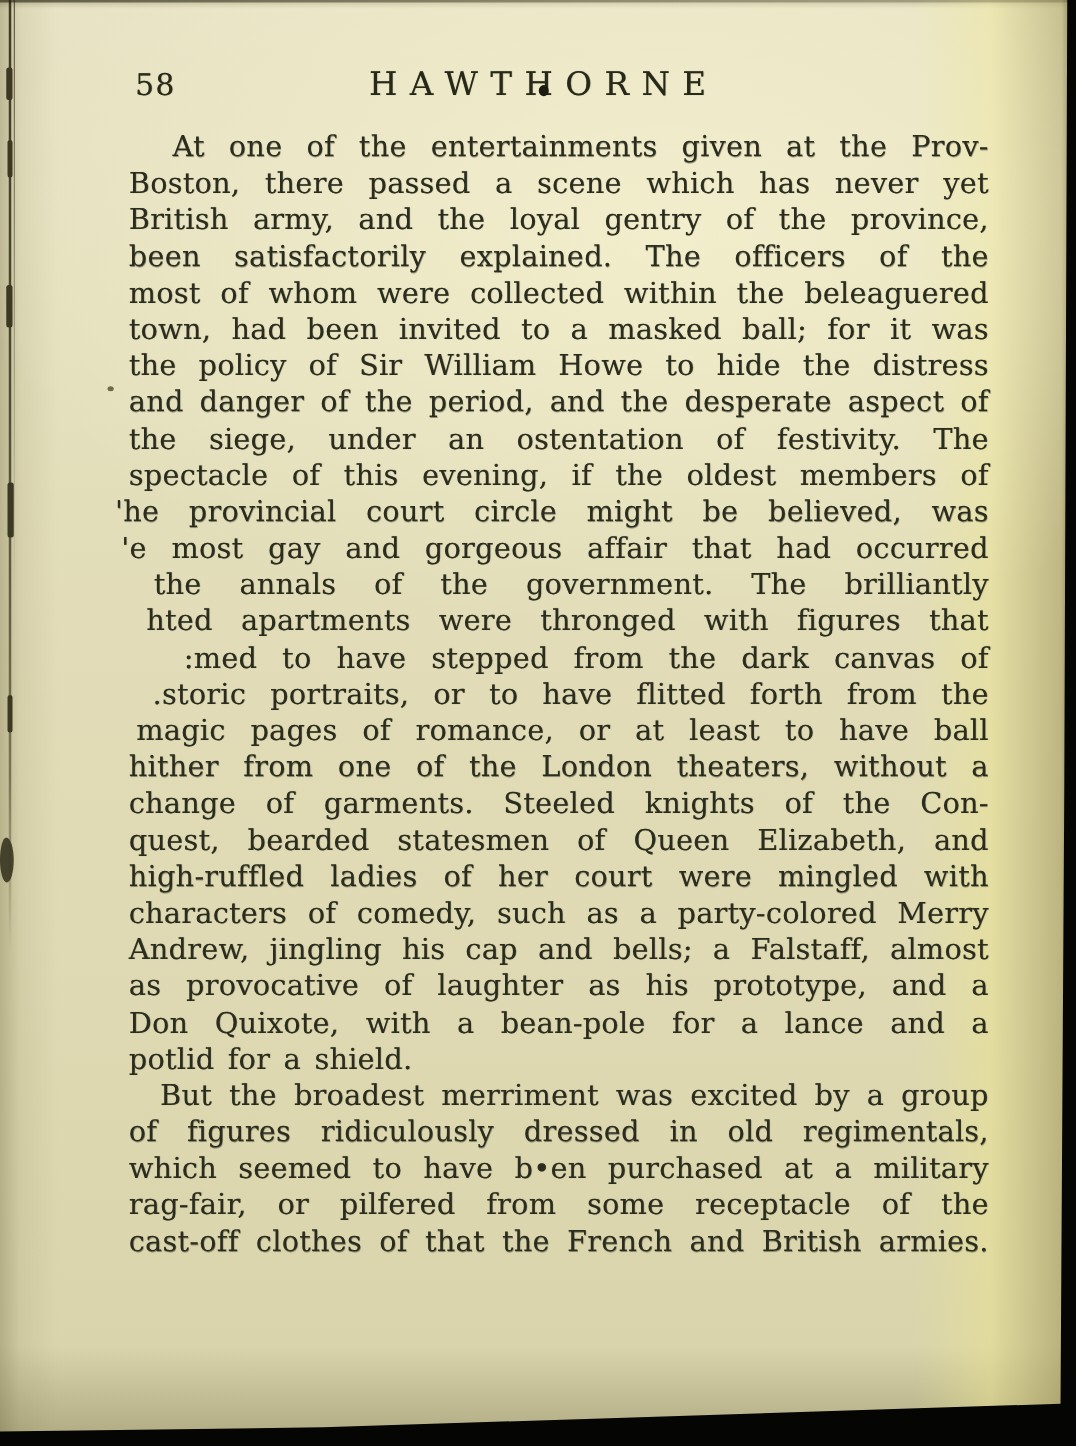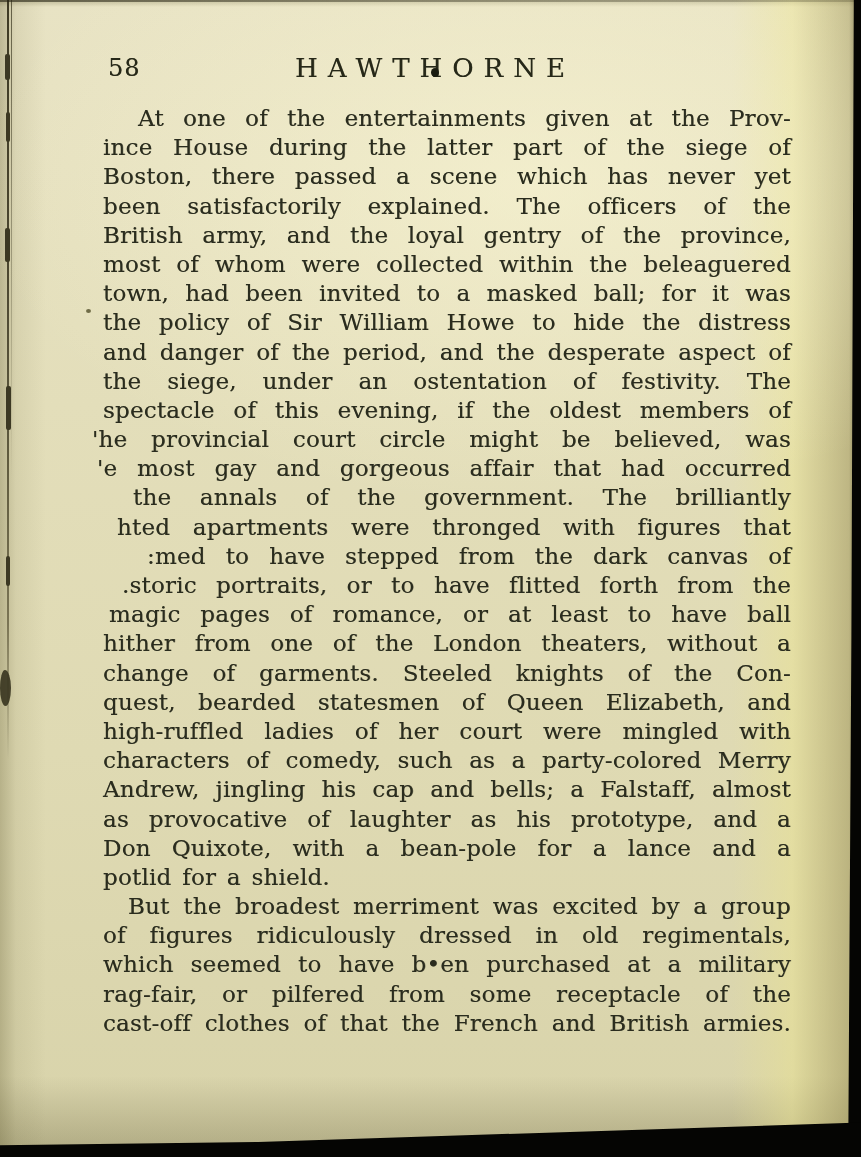--- a/index.html
+++ b/index.html
@@ -58,21 +58,21 @@
     text-shadow:0.35px 0.35px 0.55px rgba(42,44,30,.5);
   }
   .ln{
     height:29.2px;line-height:29.2px;white-space:nowrap;
     text-align:justify;text-align-last:justify;
     white-space:normal;overflow:visible;
   }
   .l0{padding-left:35px;}
   .l11{margin-left:-11px;}
   .l12{margin-left:-6px;}
-  .l13{margin-left:30px;}
+  .l13{margin-left:20px;}
   .l14{margin-left:14px;}
   .l15{margin-left:44px;}
   .l16{margin-left:19px;}
   .l17{margin-left:6px;}
   .l26{text-align-last:left;}
   .l27{padding-left:25px;}
   
   .edge-top{position:absolute;left:0;top:0;width:100%;height:2px;background:linear-gradient(to right,rgba(35,33,18,.6),rgba(35,33,18,.2));}
   .edge-right{
     position:absolute;right:0;top:0;width:16px;height:100%;background:#050503;
@@ -98,24 +98,23 @@
   <div class="knot k5"></div>
   <div class="gutter-blob"></div>
   <div class="speck"></div>
 
   <div class="folio">58</div>
   <div class="running-title">HAWTHORNE</div>
   <div class="ink-dot"></div>
 
   <div class="body-text">
     <div class="ln l0">At one of the entertainments given at the Prov-</div>
-    <div class="ln">ince House during the latter part of the siege of</div>
     <div class="ln">Boston, there passed a scene which has never yet</div>
+    <div class="ln">British army, and the loyal gentry of the province,</div>
     <div class="ln">been satisfactorily explained. The officers of the</div>
-    <div class="ln">British army, and the loyal gentry of the province,</div>
     <div class="ln">most of whom were collected within the beleaguered</div>
     <div class="ln">town, had been invited to a masked ball; for it was</div>
     <div class="ln">the policy of Sir William Howe to hide the distress</div>
     <div class="ln">and danger of the period, and the desperate aspect of</div>
     <div class="ln">the siege, under an ostentation of festivity. The</div>
     <div class="ln">spectacle of this evening, if the oldest members of</div>
     <div class="ln l11">'he provincial court circle might be believed, was</div>
     <div class="ln l12">'e most gay and gorgeous affair that had occurred</div>
     <div class="ln l13">the annals of the government. The brilliantly</div>
     <div class="ln l14">hted apartments were thronged with figures that</div>

